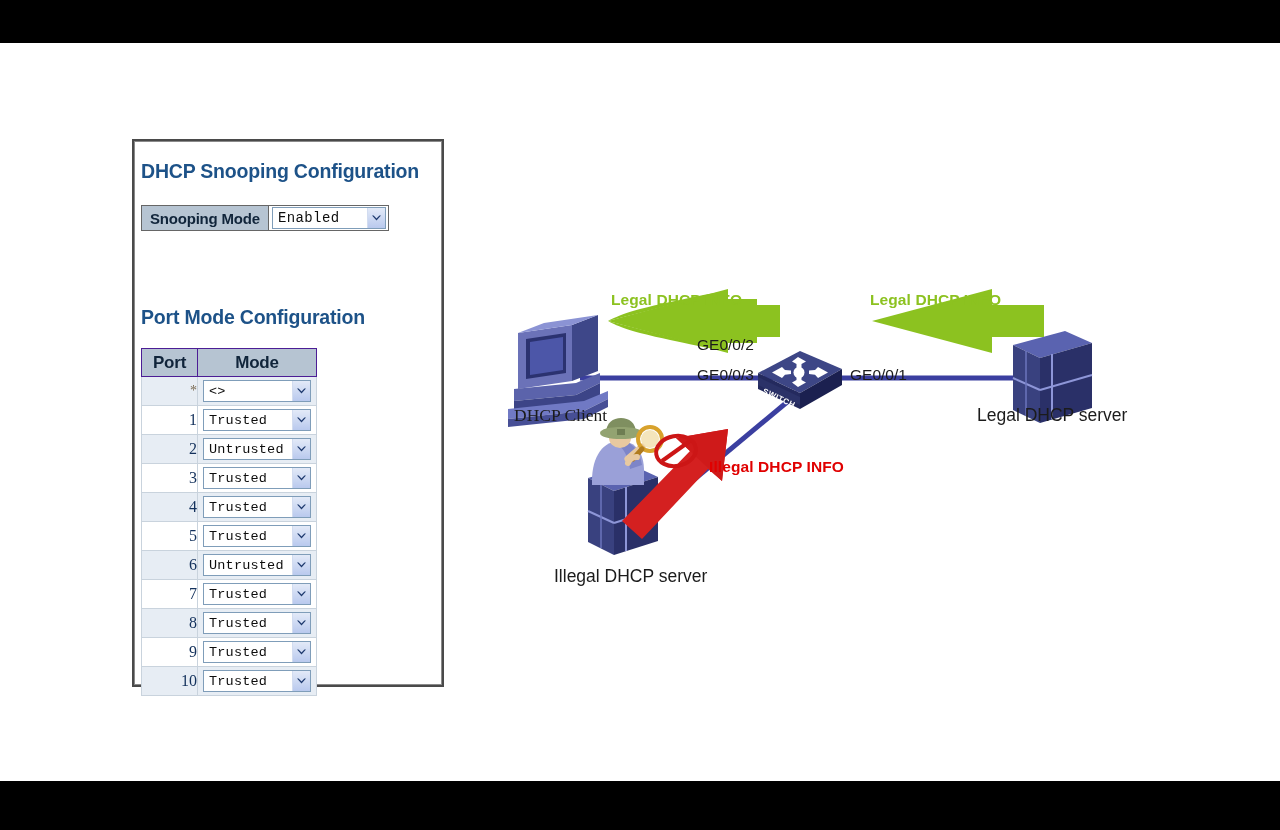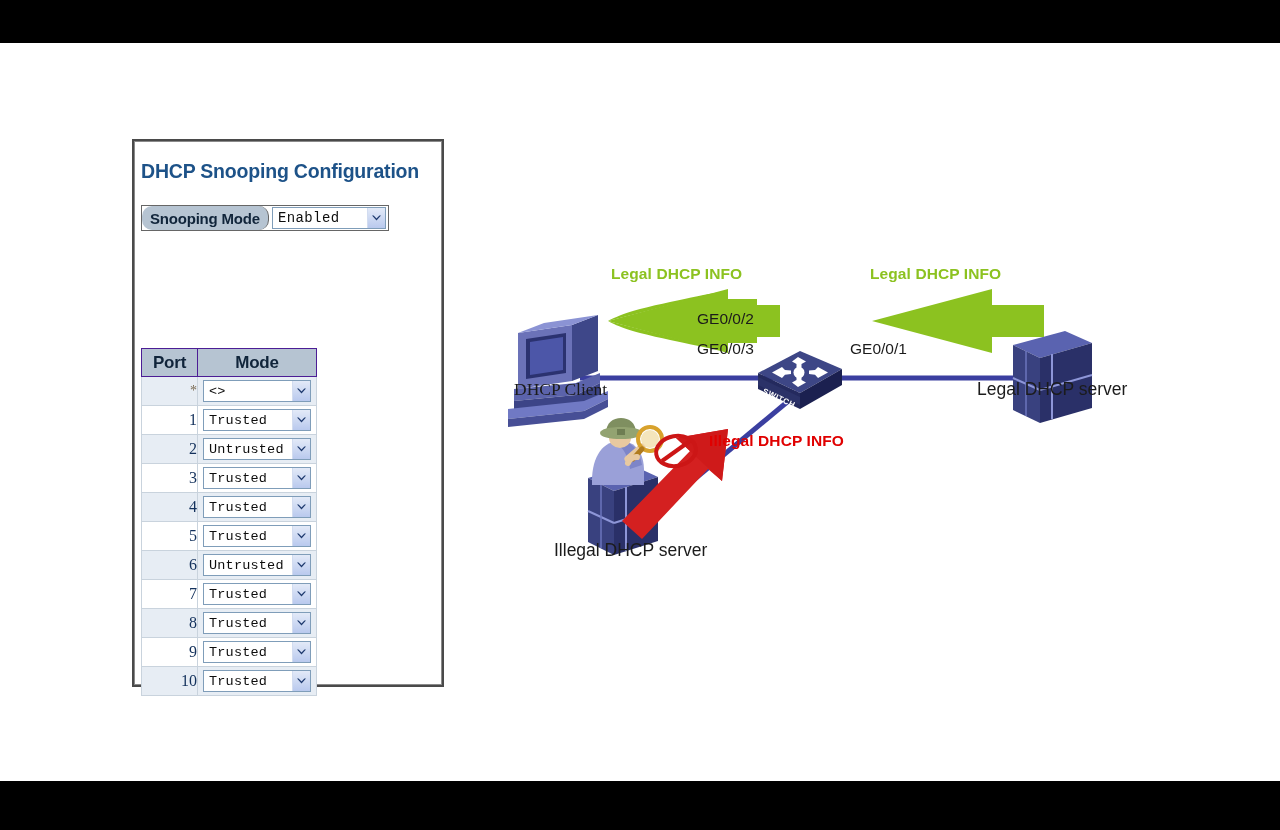--- a/index.html
+++ b/index.html
@@ -24,21 +24,21 @@
   }
   #title-dhcp{left:7px;top:19px;}
   #title-port{left:7px;top:165px;}
 
   
   #snoop-row{position:absolute;left:7px;top:64px;display:flex;align-items:stretch;
     border:1px solid #666;background:#fff;height:26px;box-sizing:border-box;}
   #snoop-label{
     background:#b6c4d2;color:#10243a;font-weight:bold;font-size:15px;
     padding:0 8px;display:flex;align-items:center;white-space:nowrap;
-    border-right:1px solid #666;letter-spacing:-0.2px;border-radius:10px;
+    border-right:1px solid #666;letter-spacing:-0.2px;
   }
   .selectbox{
     display:flex;align-items:center;background:#fff;border:1px solid #7f9db9;
     box-sizing:border-box;font-family:"Liberation Mono",monospace;
   }
   #snoop-select{width:114px;height:22px;margin:1px 2px 1px 3px;}
   .selectbox .sel-val{
     flex:1;font-size:14px;color:#0d0d0d;padding-left:5px;white-space:nowrap;
     overflow:hidden;letter-spacing:0.4px;
   }
@@ -65,21 +65,21 @@
     font-family:"Liberation Serif",serif;
   }
   td.portnum.star{ text-align:right;padding-right:14px;color:#7a6a52;font-size:14px;}
   td.modecell{padding:0 3px;}
   .row-select{width:108px;height:22px;margin:0 auto;}
   .row-select .sel-val{font-size:13.5px;letter-spacing:0.2px;}
 
   
   #diagram{position:absolute;left:0;top:0;width:1280px;height:738px;pointer-events:none;}
   .dg{position:absolute;}
-  .dlabel{position:absolute;white-space:nowrap;}
+  .dlabel{position:absolute;white-space:nowrap;margin-top:26px;}
   .lbl-black{color:#1b1b1b;font-size:17.5px;}
   .lbl-ge{color:#1b1b1b;font-size:15.5px;}
   .lbl-green{color:#8cc220;font-size:15.5px;font-weight:bold;letter-spacing:0.1px;}
   .lbl-red{color:#e00000;font-size:15.5px;font-weight:bold;letter-spacing:0.1px;}
 </style>
 </head>
 <body>
 
 <div id="stage">
   <div id="slide">
@@ -94,20 +94,21 @@
         <div class="selectbox" id="snoop-select">
           <span class="sel-val">Enabled</span>
           <span class="sel-arrow">
             <svg width="11" height="8" viewBox="0 0 11 8">
                 <path d="M1 1.6 L5.5 6.4 L10 1.6 L8.4 1.6 L5.5 4.6 L2.6 1.6 Z" fill="#1e3a6e"></path>
               </svg>
           </span>
         </div>
       </div>
 
+      <div class="sec-title" id="title-port">Port Mode Configuration</div>
 
       <table id="port-table">
         <thead>
           <tr>
             <th class="c-port">Port</th>
             <th class="c-mode">Mode</th>
           </tr>
         </thead>
         <tbody id="port-tbody">
             <tr class="even">

